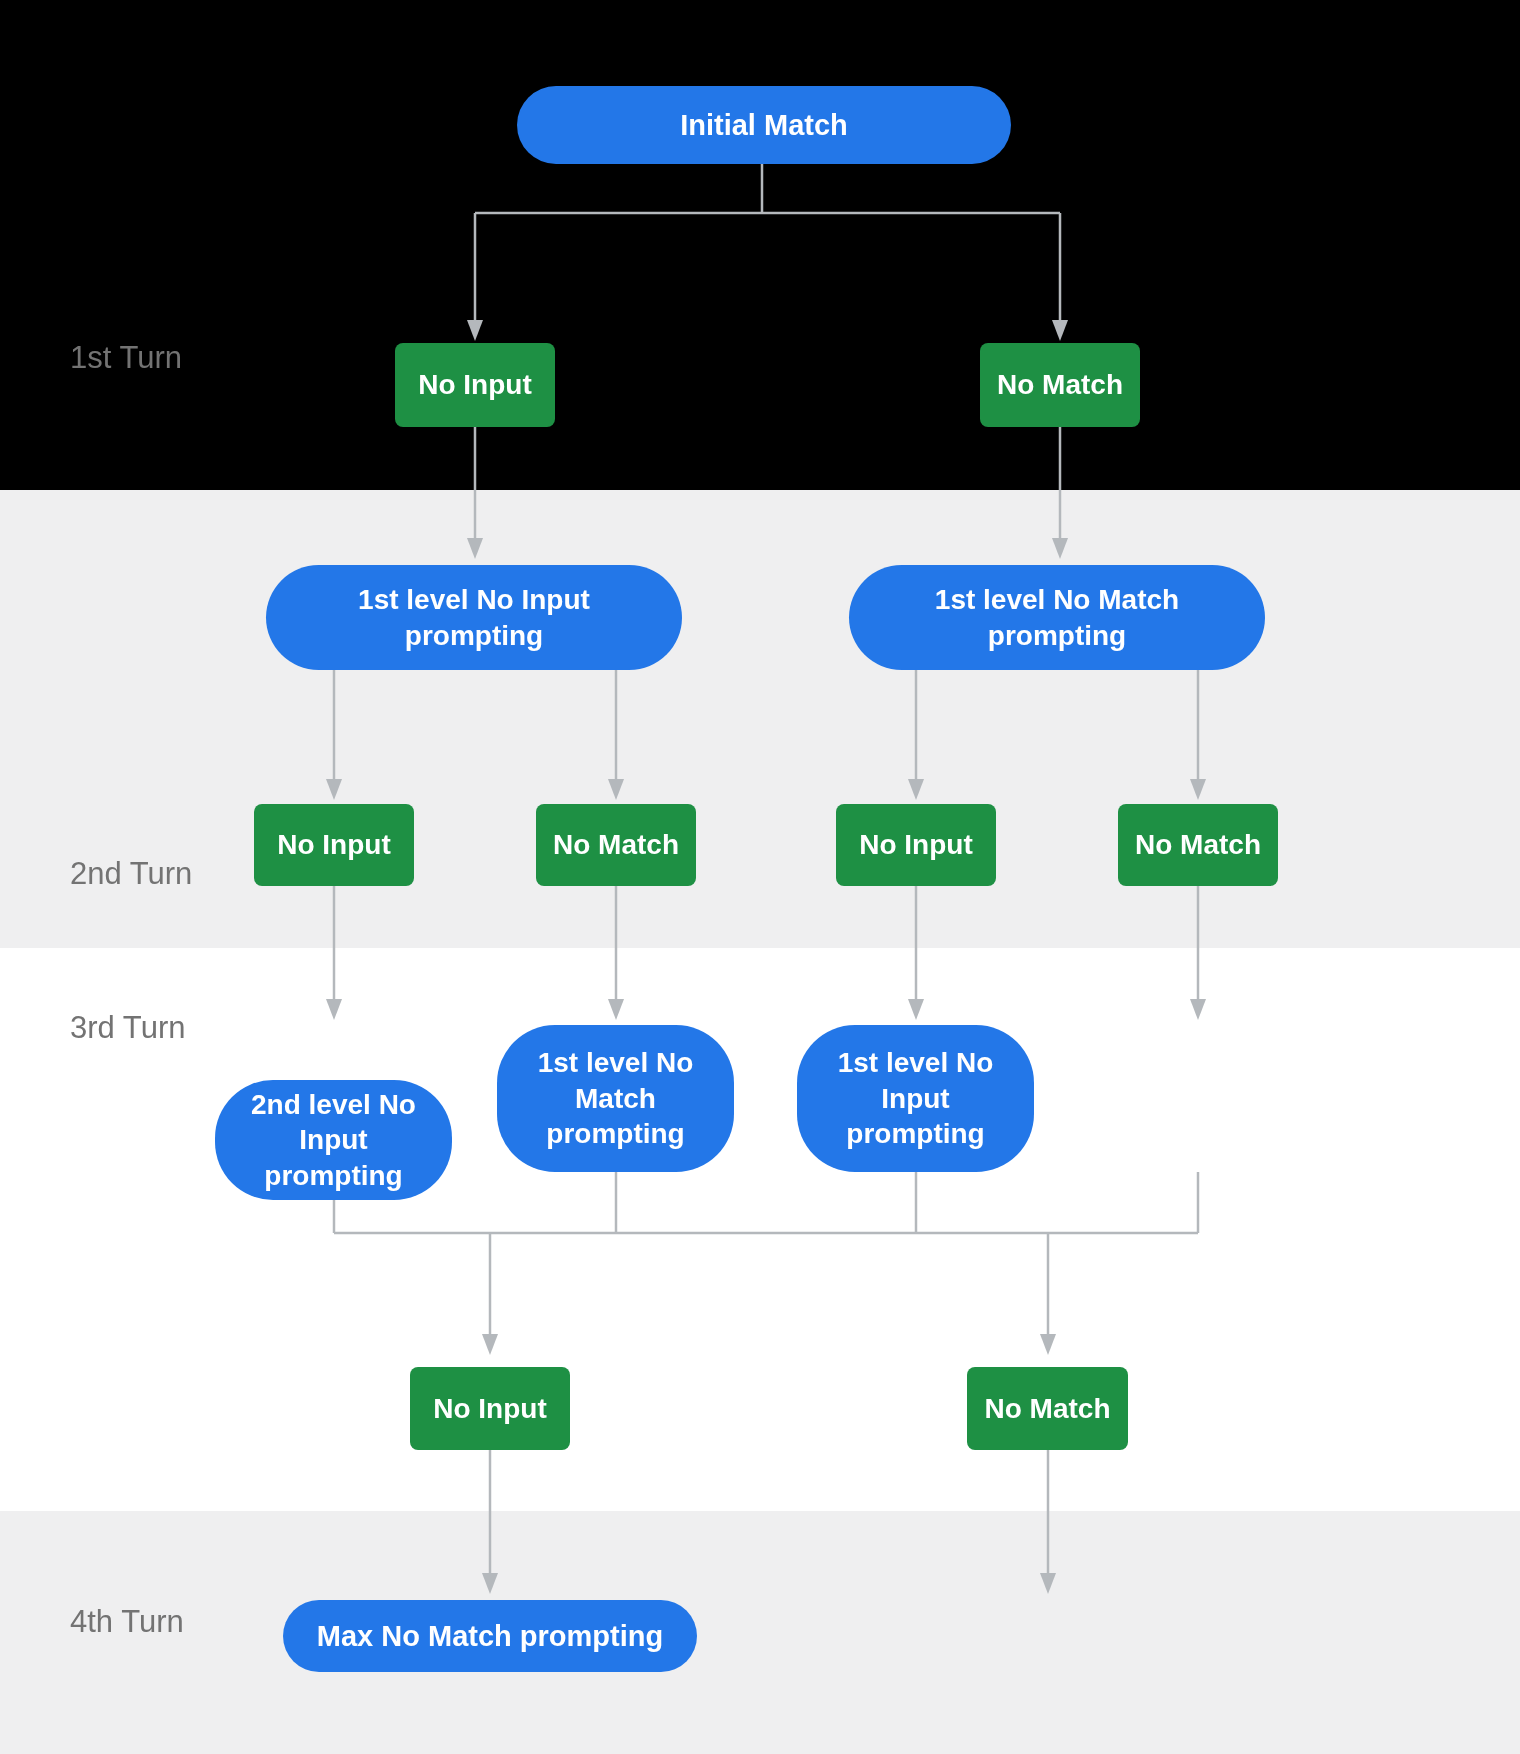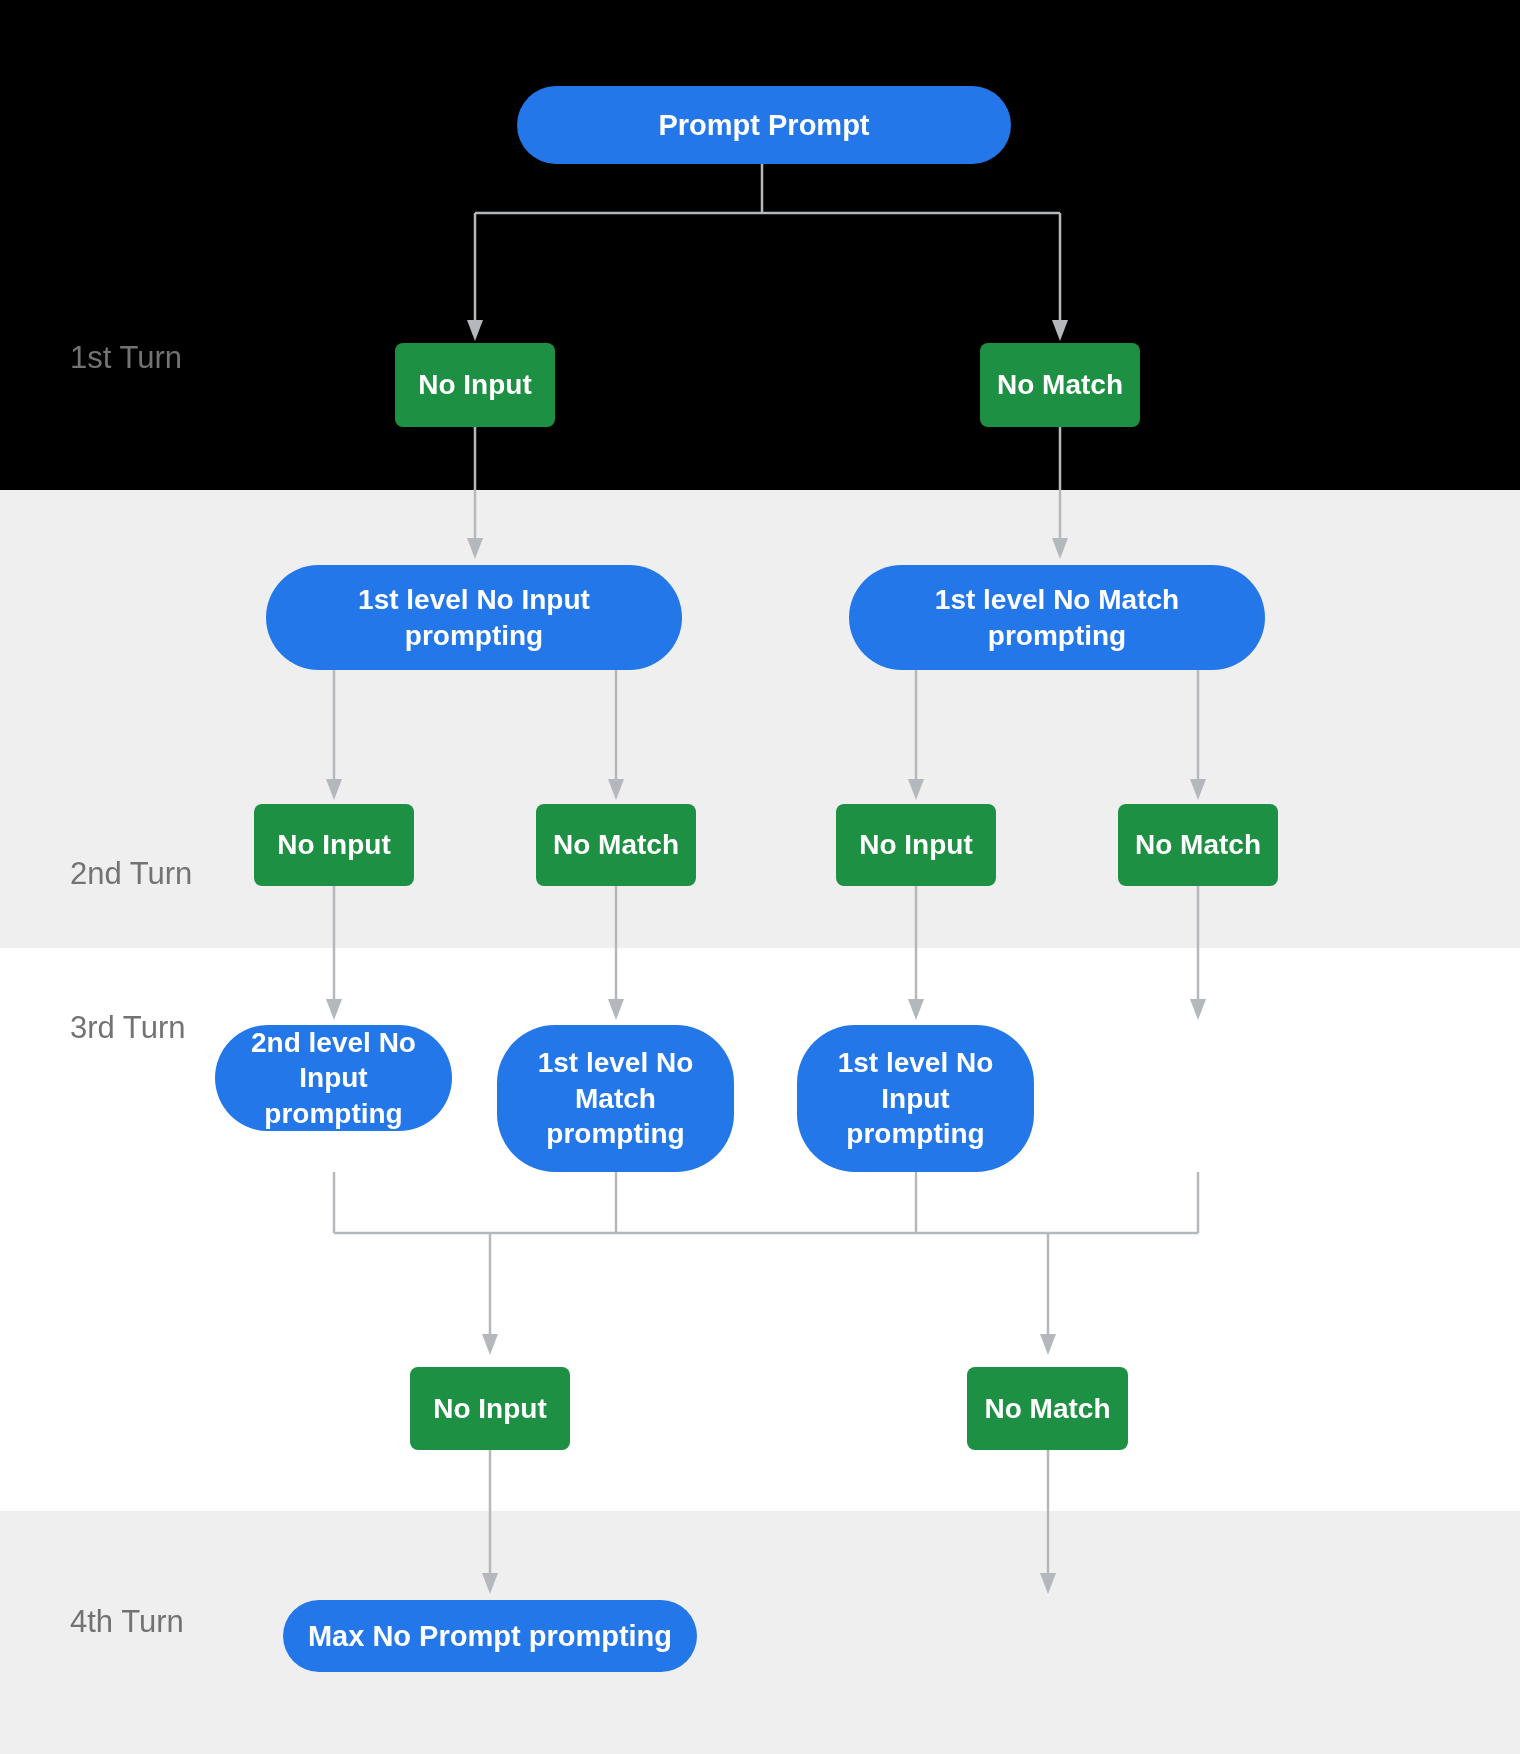--- a/index.html
+++ b/index.html
@@ -84,35 +84,35 @@
       <polygon points="482,1573 498,1573 490,1594"></polygon>
       <polygon points="1040,1573 1056,1573 1048,1594"></polygon>
     </g>
   </svg>
 
   <div class="turn-label" style="top:340px;">1st Turn</div>
   <div class="turn-label" style="top:832px;margin-top:24px;">2nd Turn</div>
   <div class="turn-label" style="top:1010px;">3rd Turn</div>
   <div class="turn-label" style="top:1604px;">4th Turn</div>
 
-  <div class="node blue stadium pill-lg" style="left:517px;top:86px;width:494px;height:78px;">Prompt Prompt</div>
+  <div class="node blue stadium pill-lg" style="left:517px;top:86px;width:494px;height:78px;">Initial Match</div>
 
   <div class="node green" style="left:395px;top:343px;width:160px;height:84px;">No Input</div>
   <div class="node green" style="left:980px;top:343px;width:160px;height:84px;">No Match</div>
 
   <div class="node blue stadium pill-md" style="left:266px;top:565px;width:416px;height:105px;">1st level No Input prompting</div>
   <div class="node blue stadium pill-md" style="left:849px;top:565px;width:416px;height:105px;">1st level No Match prompting</div>
 
   <div class="node green" style="left:254px;top:804px;width:160px;height:82px;">No Input</div>
   <div class="node green" style="left:536px;top:804px;width:160px;height:82px;">No Match</div>
   <div class="node green" style="left:836px;top:804px;width:160px;height:82px;">No Input</div>
   <div class="node green" style="left:1118px;top:804px;width:160px;height:82px;">No Match</div>
 
-  <div class="node blue bubble pill-sm" style="left:215px;top:1025px;width:237px;height:106px;">2nd level No Input prompting</div>
+  <div class="node blue bubble pill-sm" style="left:215px;top:1080px;width:237px;height:120px;">2nd level No Input prompting</div>
   <div class="node blue bubble pill-sm" style="left:497px;top:1025px;width:237px;height:147px;">1st level No Match prompting</div>
   <div class="node blue bubble pill-sm" style="left:797px;top:1025px;width:237px;height:147px;">1st level No Input prompting</div>
 
   <div class="node green" style="left:410px;top:1367px;width:160px;height:83px;">No Input</div>
   <div class="node green" style="left:967px;top:1367px;width:161px;height:83px;">No Match</div>
 
-  <div class="node blue stadium pill-max" style="left:283px;top:1600px;width:414px;height:72px;">Max No Prompt prompting</div>
+  <div class="node blue stadium pill-max" style="left:283px;top:1600px;width:414px;height:72px;">Max No Match prompting</div>
 
 </div>
 
 </body></html>

